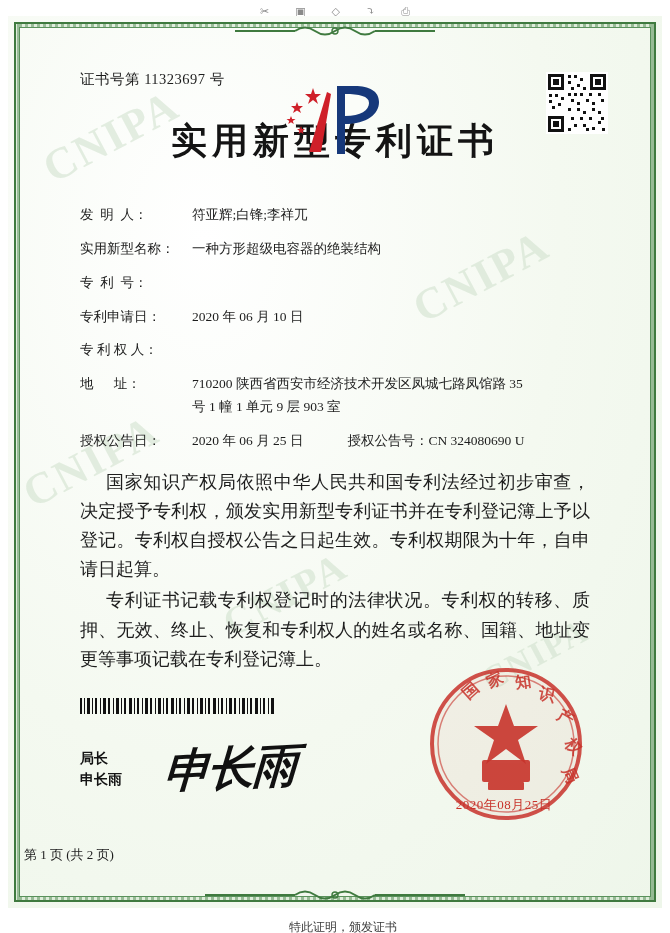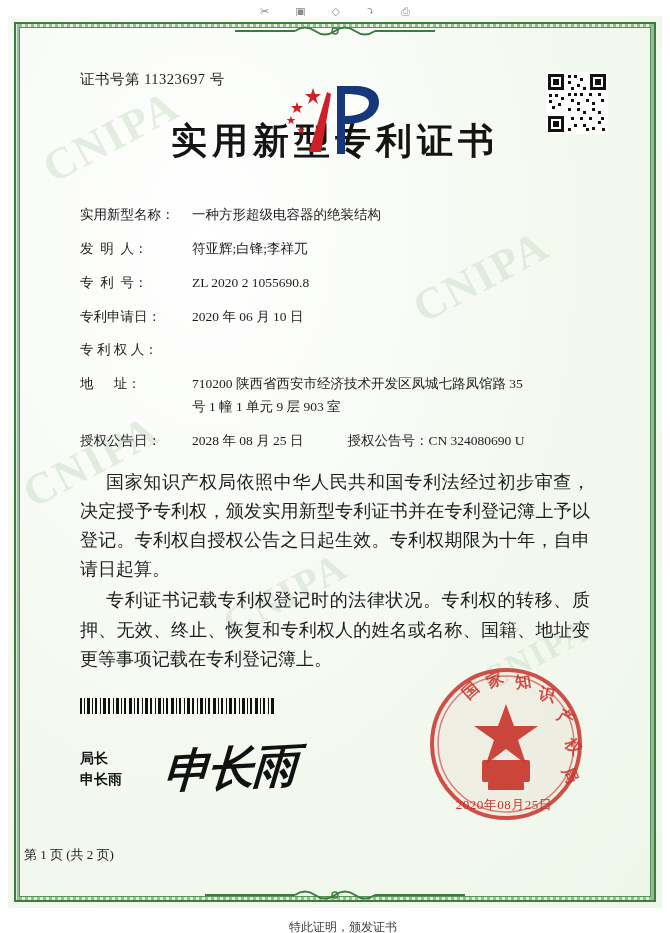--- a/index.html
+++ b/index.html
@@ -390,32 +390,31 @@
           <polygon points="26,46 27,49 30,49 27.6,51 28.5,54 26,52.2 23.5,54 24.4,51 22,49 25,49"></polygon>
         </g>
       </svg>
     </div>
 
     <div class="title">实用新型专利证书</div>
 
     <div class="fields">
 
       <div class="field-row">
+        <div class="field-label">发  明  人：</div>
+        <div class="field-value">符亚辉;白锋;李祥兀</div>
+      </div>
+
+      <div class="field-row">
         <div class="field-label">实用新型名称：</div>
         <div class="field-value">一种方形超级电容器的绝装结构</div>
       </div>
 
       <div class="field-row">
-        <div class="field-label">发  明  人：</div>
-        <div class="field-value">符亚辉;白锋;李祥兀</div>
-      </div>
-
-      <div class="field-row">
         <div class="field-label">专  利  号：</div>
-        <div class="field-value">ZL 2020 2 1055690.8</div>
       </div>
 
       <div class="field-row">
         <div class="field-label">专利申请日：</div>
         <div class="field-value">2020 年 06 月 10 日</div>
       </div>
 
       <div class="field-row">
         <div class="field-label">专 利 权 人：</div>
       </div>
@@ -424,21 +423,21 @@
         <div class="field-label">地      址：</div>
         <div class="field-value">
           <span>710200  陕西省西安市经济技术开发区凤城七路凤馆路 35</span>
           <span class="sub">号 1 幢 1 单元 9 层 903 室</span>
         </div>
       </div>
 
       <div class="field-row">
         <div class="field-label">授权公告日：</div>
         <div class="field-value inline-pair">
-          <span>2028 年 08 月 25 日</span>
+          <span>2020 年 06 月 25 日</span>
           <span class="right-label">授权公告号：</span>
           <span>CN 324080690 U</span>
         </div>
       </div>
 
     </div>
 
     <div class="paragraphs">
       <p>国家知识产权局依照中华人民共和国专利法经过初步审查，决定授予专利权，颁发实用新型专利证书并在专利登记簿上予以登记。专利权自授权公告之日起生效。专利权期限为十年，自申请日起算。</p>
       <p>专利证书记载专利权登记时的法律状况。专利权的转移、质押、无效、终止、恢复和专利权人的姓名或名称、国籍、地址变更等事项记载在专利登记簿上。</p>

